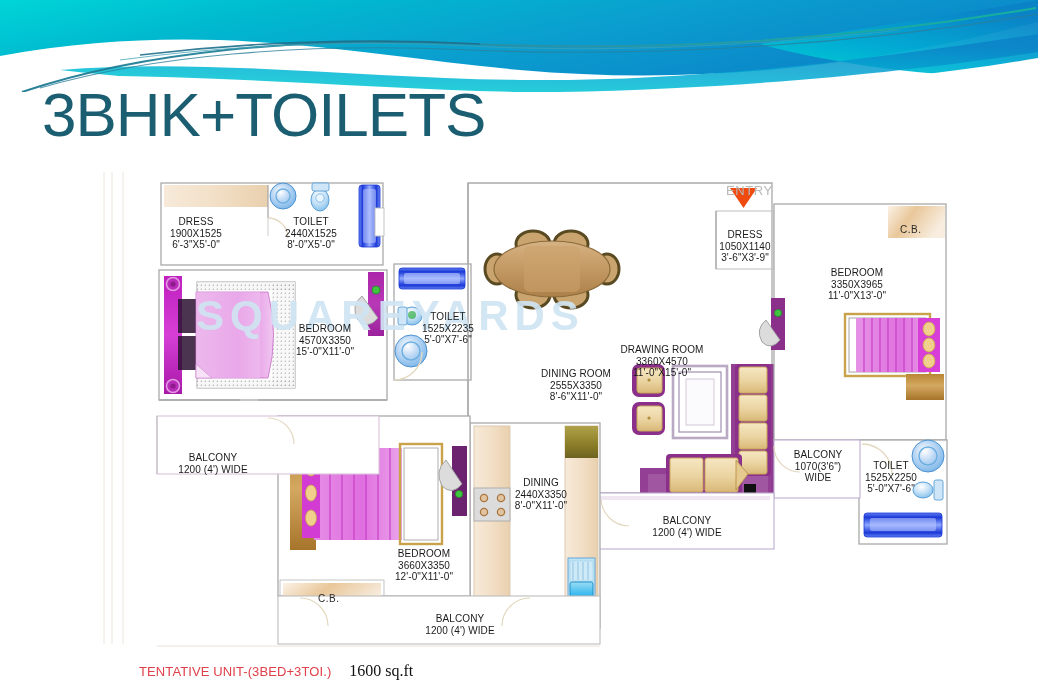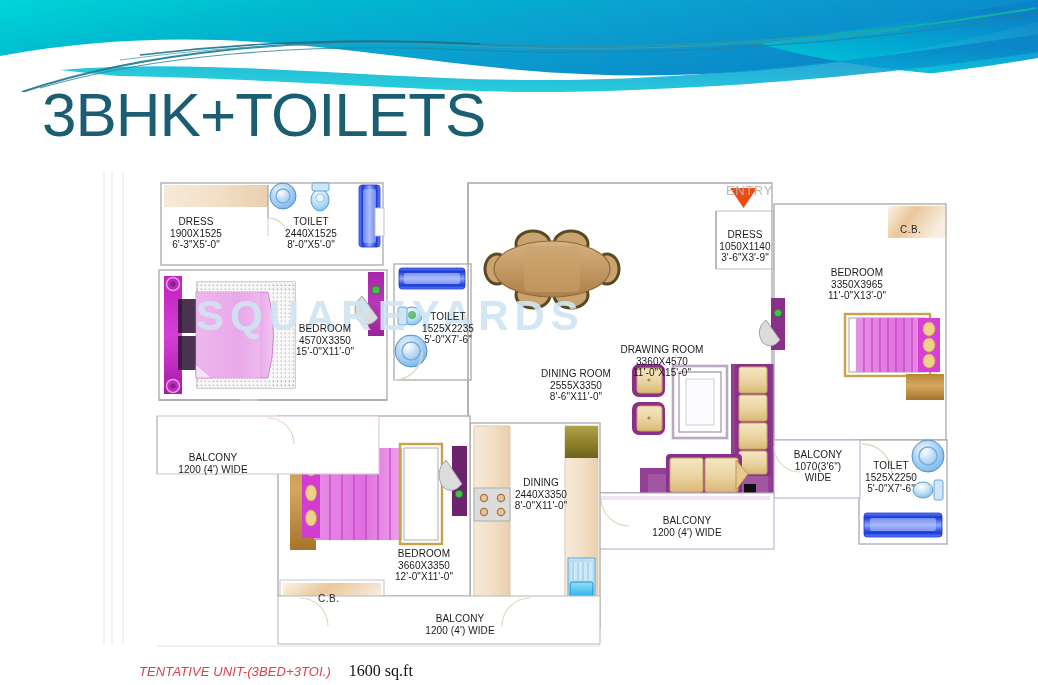--- a/index.html
+++ b/index.html
@@ -104,21 +104,20 @@
     position: absolute;
     left: 139px; top: 662px;
     z-index: 8;
     white-space: nowrap;
   }
   #caption-tentative {
     font-family: "Liberation Sans", sans-serif;
     font-size: 13px;
     color: #e0404a;
     letter-spacing: 0.1px;
-    font-style: italic;
   }
   #caption-area {
     font-family: Liberation Serif, serif;
     font-size: 16px;
     color: #111111;
     margin-left: 18px;
   }
 </style>
 </head>
 <body>

